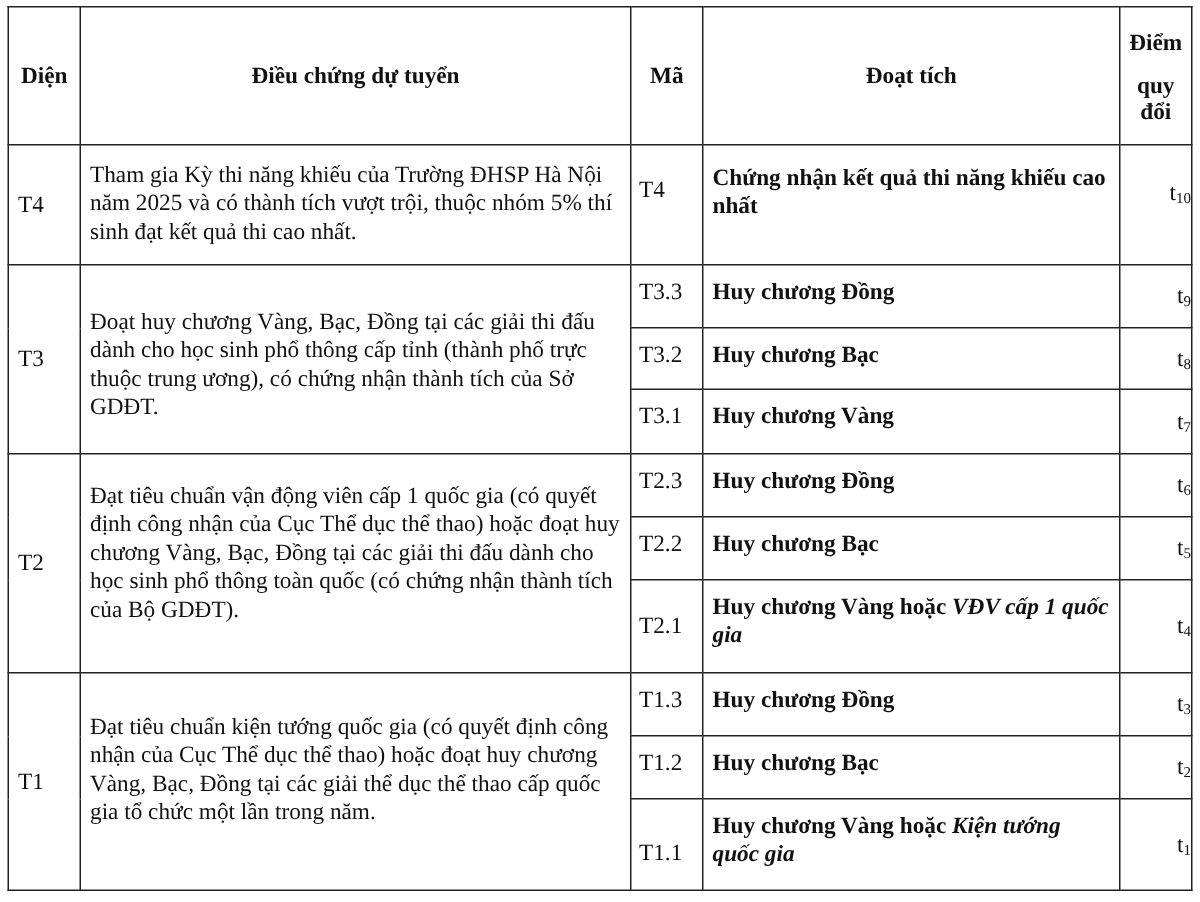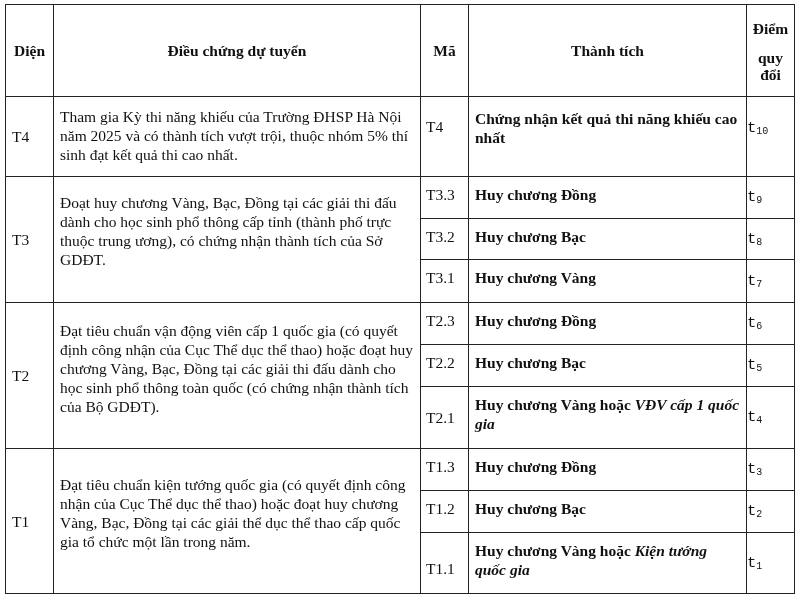--- a/index.html
+++ b/index.html
@@ -11,42 +11,42 @@
   th { font-weight:bold; vertical-align:middle; text-align:center; }
   .c-dien { width:48px; }
   .c-dk { width:367px; }
   .c-ma { width:48px; }
   .c-tt { width:278px; }
   .c-diem { width:48px; }
   .dien-cell { vertical-align:middle; padding-left:6px; }
   .dk-cell { vertical-align:middle; padding:0 6px 0 6px; }
   .ma-cell { padding:8px 0 0 5px; }
   .tt-cell { padding:8px 6px 0 6px;font-weight:bold; }
-  .diem-cell { text-align:left; vertical-align:middle;font-family:Liberation Mono, monospace; }
+  .diem-cell { text-align:right; vertical-align:middle; }
   .it { font-style:italic; }
   sub { font-size:10px; vertical-align:-2px; line-height:0; }
   .hdr-diem { line-height:17px; padding-top:2px;margin-left:18px; }
 </style>
 </head>
 <body>
 
 <table>
   <colgroup>
     <col class="c-dien">
       <col class="c-dk">
       <col class="c-ma">
       <col class="c-tt">
       <col class="c-diem">
   </colgroup>
   <thead>
     <tr style="height:92px">
       <th>Diện</th>
       <th>Điều chứng dự tuyển</th>
       <th>Mã</th>
-      <th>Thành tích</th>
+      <th>Đoạt tích</th>
       <th class="hdr-diem">
         <div style="margin-bottom:12px">Điểm</div>
         <div>quy</div>
         <div>đổi</div>
       </th>
     </tr>
   </thead>
   <tbody>
 
     <tr style="height:80px">
@@ -56,21 +56,21 @@
       <td class="tt-cell" style="padding-top:12px">
         <span>Chứng nhận kết quả thi năng khiếu cao nhất</span>
       </td>
       <td class="diem-cell" style="vertical-align:top;padding-top:22px">
         <span>t</span><sub>10</sub>
       </td>
     </tr>
 
     <tr style="height:42px">
       <td class="dien-cell" rowspan="3">T3</td>
-      <td class="dk-cell" rowspan="3" style="vertical-align:top;padding-top:16px">Đoạt huy chương Vàng, Bạc, Đồng tại các giải thi đấu dành cho học sinh phổ thông cấp tỉnh (thành phố trực thuộc trung ương), có chứng nhận thành tích của Sở GDĐT.</td>
+      <td class="dk-cell" rowspan="3" style="vertical-align:top;padding-top:28px">Đoạt huy chương Vàng, Bạc, Đồng tại các giải thi đấu dành cho học sinh phổ thông cấp tỉnh (thành phố trực thuộc trung ương), có chứng nhận thành tích của Sở GDĐT.</td>
       <td class="ma-cell">T3.3</td>
       <td class="tt-cell"><span>Huy chương Đồng</span></td>
       <td class="diem-cell"><span>t</span><sub>9</sub></td>
     </tr>
     <tr style="height:41px">
       <td class="ma-cell">T3.2</td>
       <td class="tt-cell"><span>Huy chương Bạc</span></td>
       <td class="diem-cell"><span>t</span><sub>8</sub></td>
     </tr>
     <tr style="height:43px">

